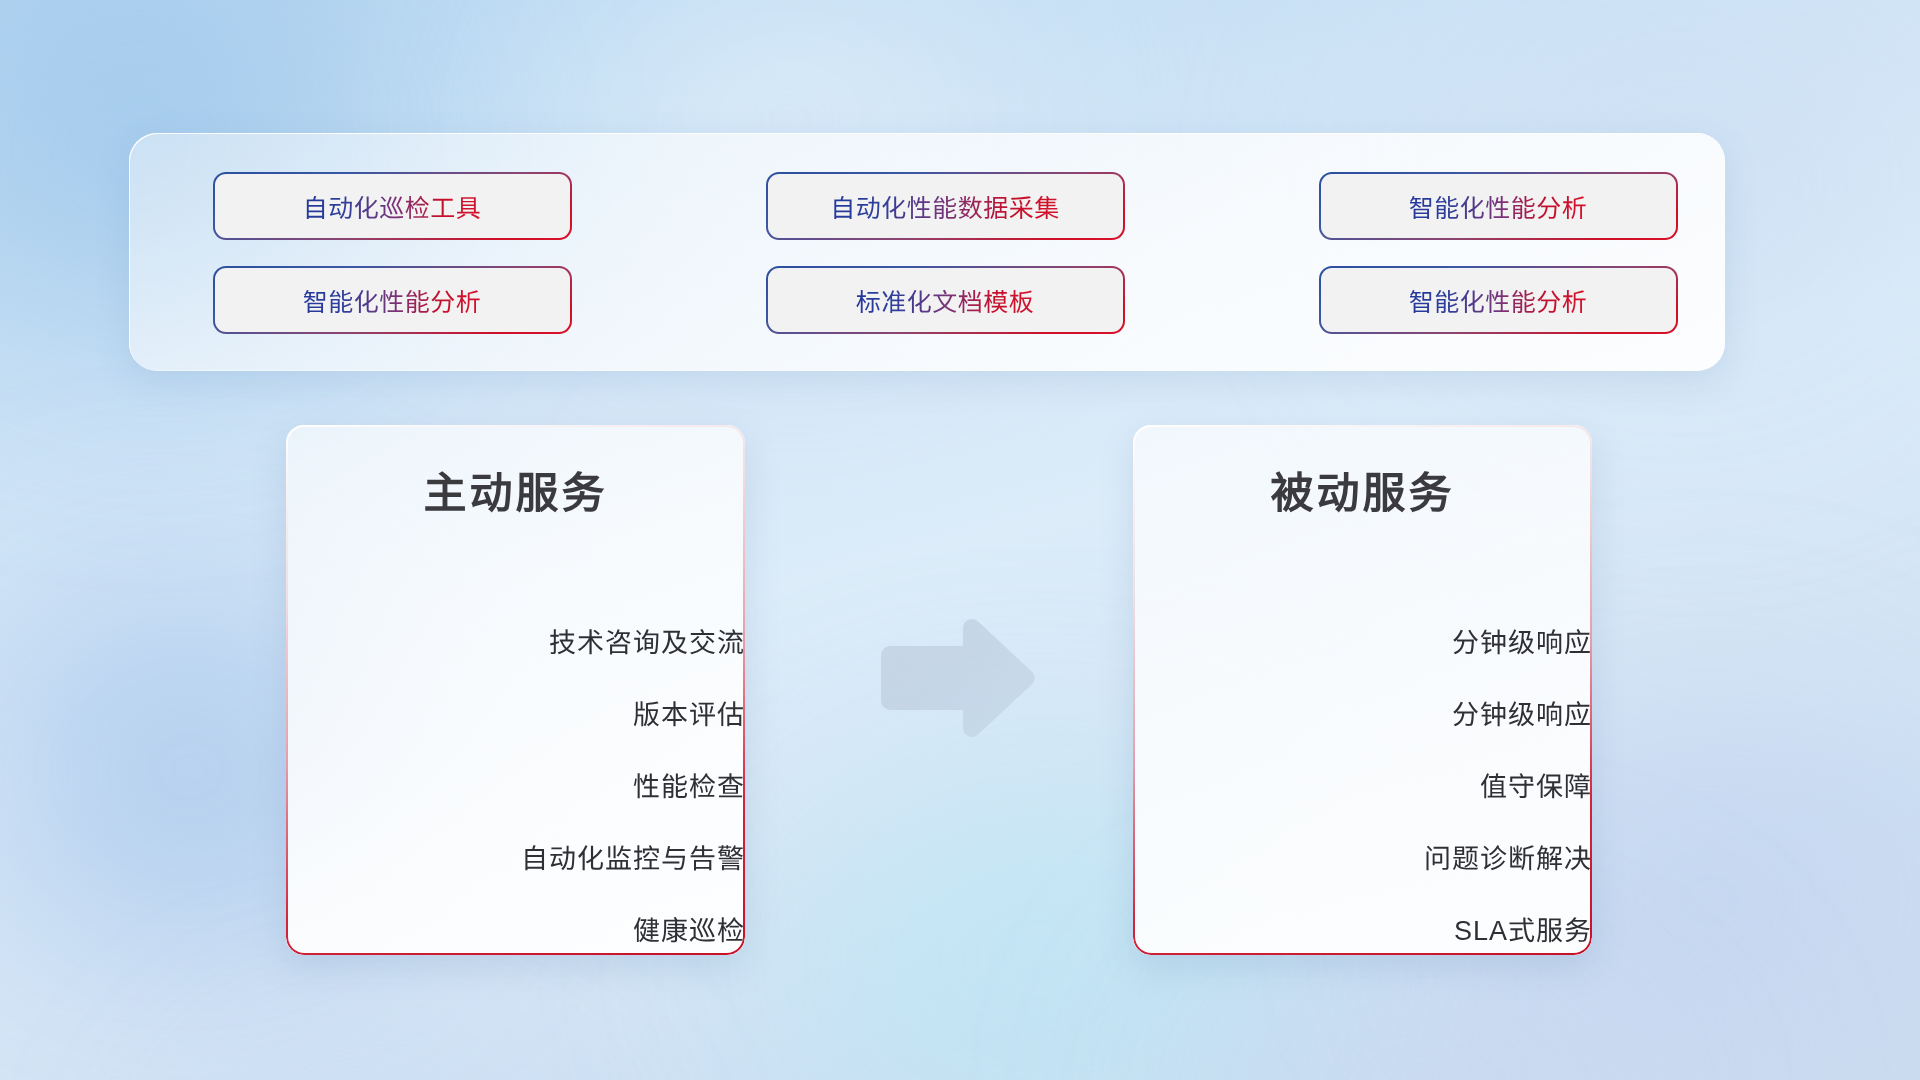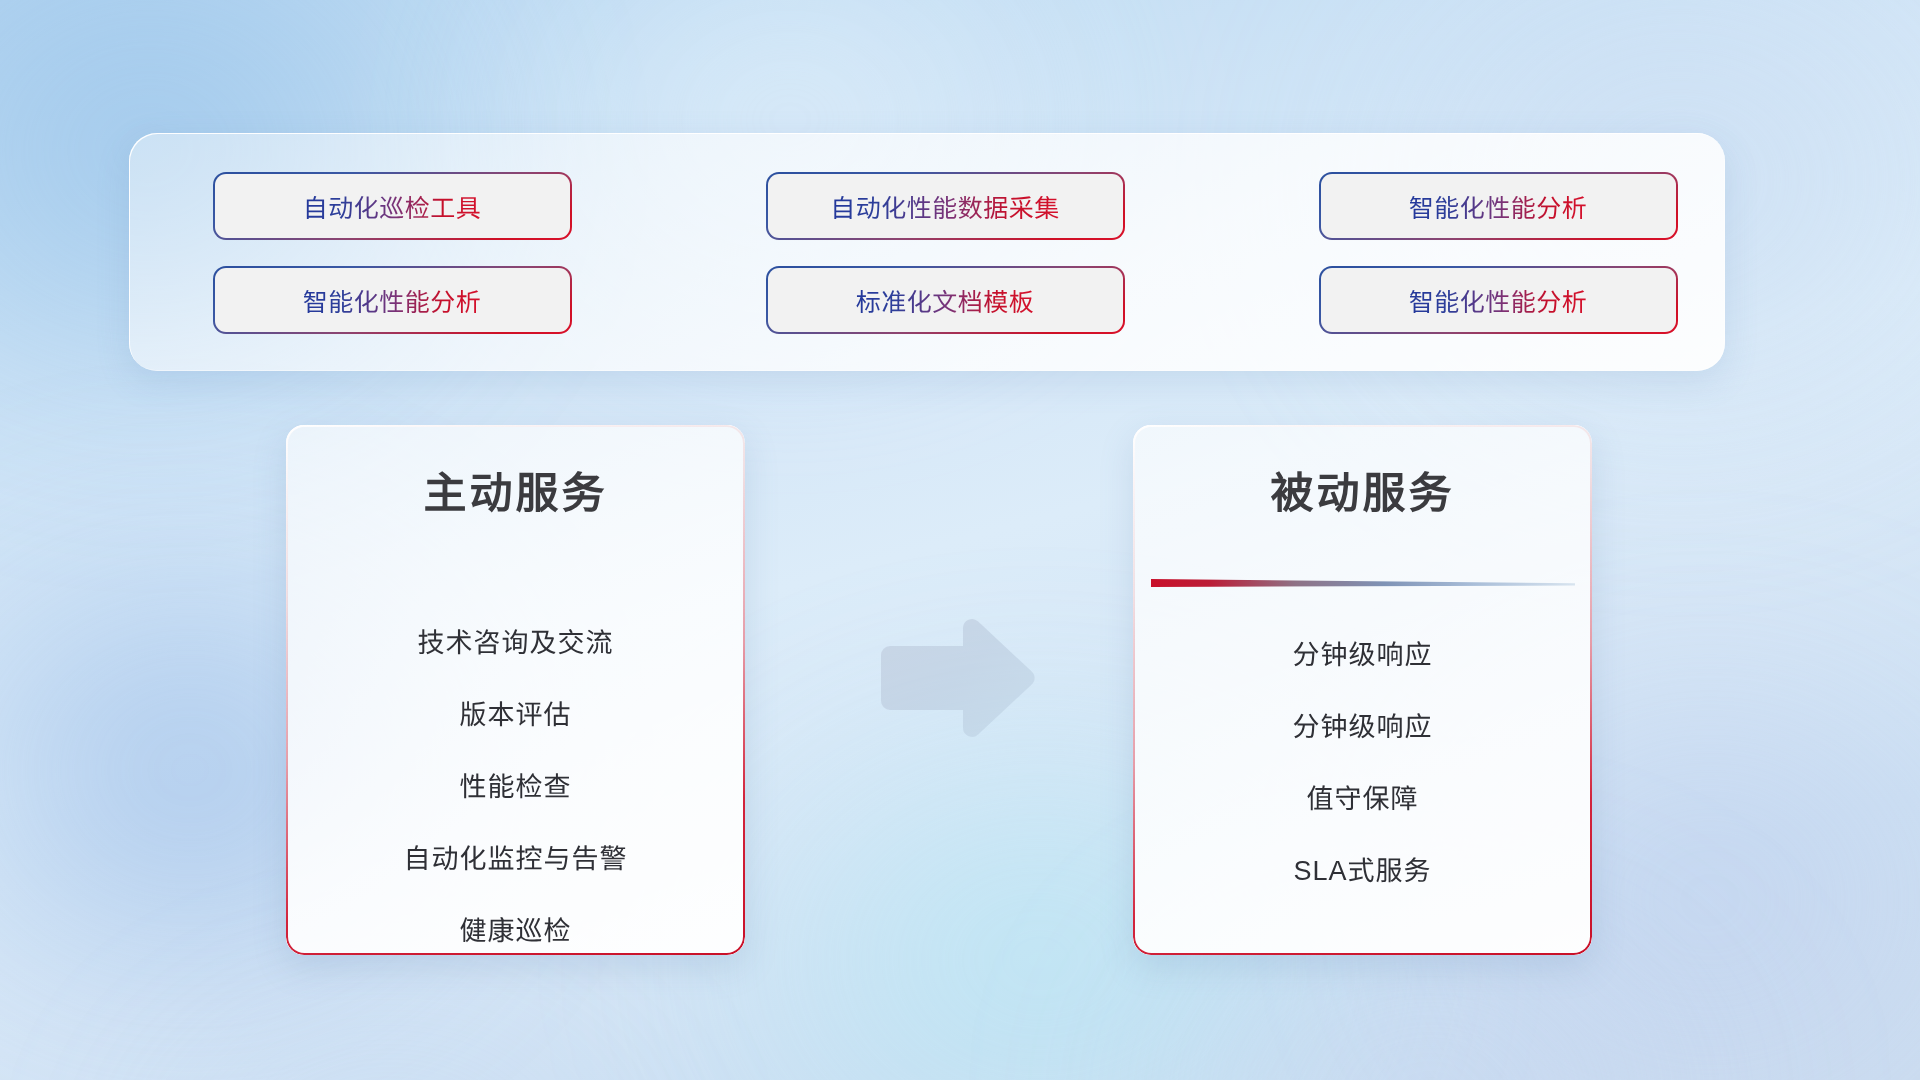--- a/index.html
+++ b/index.html
@@ -130,21 +130,21 @@
     margin-top:30px;width:100%;
     display:flex;flex-direction:column;align-items:center;
     gap:0;
   }
   .card-list li{
     list-style:none;
     font-size:27px;color:#2f3036;letter-spacing:1px;
     line-height:72px;white-space:nowrap;
   }
   .card-list{padding:0;margin-left:0;margin-right:0;}
-  ul.card-list{margin-block-start:30px;margin-block-end:0;padding-inline-start:0;}
+  ul.card-list{margin-block-start:30px;margin-block-end:0;padding-inline-start:0;align-items:flex-end;}
 
   
   #flow-arrow{
     position:absolute;left:873px;top:617px;width:167px;height:122px;
     opacity:.52;
   }
 </style>
 </head>
 <body>
 
@@ -252,16 +252,17 @@
           <stop offset="1" stop-color="#d8e4ef"></stop>
         </linearGradient>
       </defs>
       <path d="M0 2 L424 6.2 L424 8.6 L0 10 Z" fill="url(#divGradB)"></path>
     </svg>
 
     <ul class="card-list">
       <li>分钟级响应</li>
       <li>分钟级响应</li>
       <li>值守保障</li>
+      <li>问题诊断解决</li>
       <li>SLA式服务</li>
     </ul>
   </div>
 </section>
 
 </body></html>

